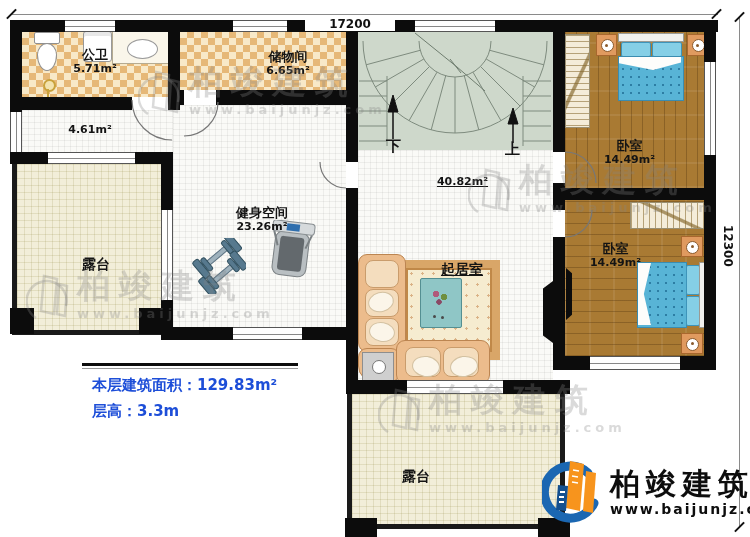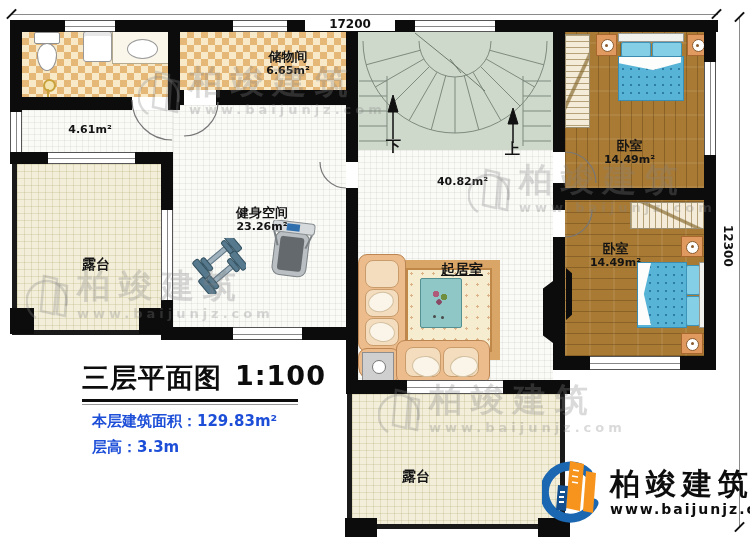--- a/index.html
+++ b/index.html
@@ -232,30 +232,34 @@
   <svg class="abs" style="left:0;top:0;" width="750" height="537" viewBox="0 0 750 537">
     <g fill="none" stroke="#777" stroke-width="1.2">
       <path d="M132,100 A40,40 0 0 0 172,140"></path>
       <path d="M218,102 A34,34 0 0 1 184,136"></path>
       <path d="M320,162 A26,26 0 0 0 346,188"></path>
       <path d="M565,152 A31,31 0 0 1 596,183"></path>
       <path d="M592,210 A27,27 0 0 1 565,237"></path>
     </g>
   </svg>
 
+  <div class="abs lbl" style="left:45px;top:48px;width:100px;">
+    <div class="nm">公卫</div>
+    <div class="ar">5.71m²</div>
+  </div>
   <div class="abs lbl" style="left:238px;top:50px;width:100px;">
     <div class="nm">储物间</div>
     <div class="ar">6.65m²</div>
   </div>
   <div class="abs lbl ar" style="left:55px;top:124px;width:70px;">4.61m²</div>
   <div class="abs lbl" style="left:212px;top:206px;width:100px;">
     <div class="nm">健身空间</div>
     <div class="ar">23.26m²</div>
   </div>
-  <div class="abs lbl ar" style="left:420px;top:176px;width:85px;">40.82m²</div>
+  <div class="abs lbl ar" style="left:420px;top:176px;width:85px;text-decoration:underline;">40.82m²</div>
   <div class="abs lbl big-nm" style="left:417px;top:243px;width:90px;text-decoration:underline;">起居室</div>
   <div class="abs lbl" style="left:582px;top:139px;width:95px;">
     <div class="nm">卧室</div>
     <div class="ar">14.49m²</div>
   </div>
   <div class="abs lbl" style="left:568px;top:242px;width:95px;">
     <div class="nm">卧室</div>
     <div class="ar">14.49m²</div>
   </div>
   <div class="abs lbl big-nm" style="left:70px;top:238px;width:52px;">露台</div>
@@ -317,24 +321,20 @@
           <path d="M33,20 L41,22 L39,52 L31,50 Z"></path>
         </g>
       </svg>
     <div>
         <div class="wm-name">柏竣建筑</div>
     <div class="wm-url">www.baijunjz.com</div>
       </div>
   </div>
 
   <div class="abs" style="left:82px;top:360px;">
-    <div class="t-row">
-      <span>三层平面图</span>
-      <span>1:100</span>
-    </div>
     <div class="t-underline"></div>
     <div class="t-line">
       <span>本层建筑面积：</span><span>129.83m²</span>
     </div>
     <div class="t-line">
       <span>层高：</span><span>3.3m</span>
     </div>
   </div>
 
   <div class="abs logo" style="left:542px;top:455px;">

